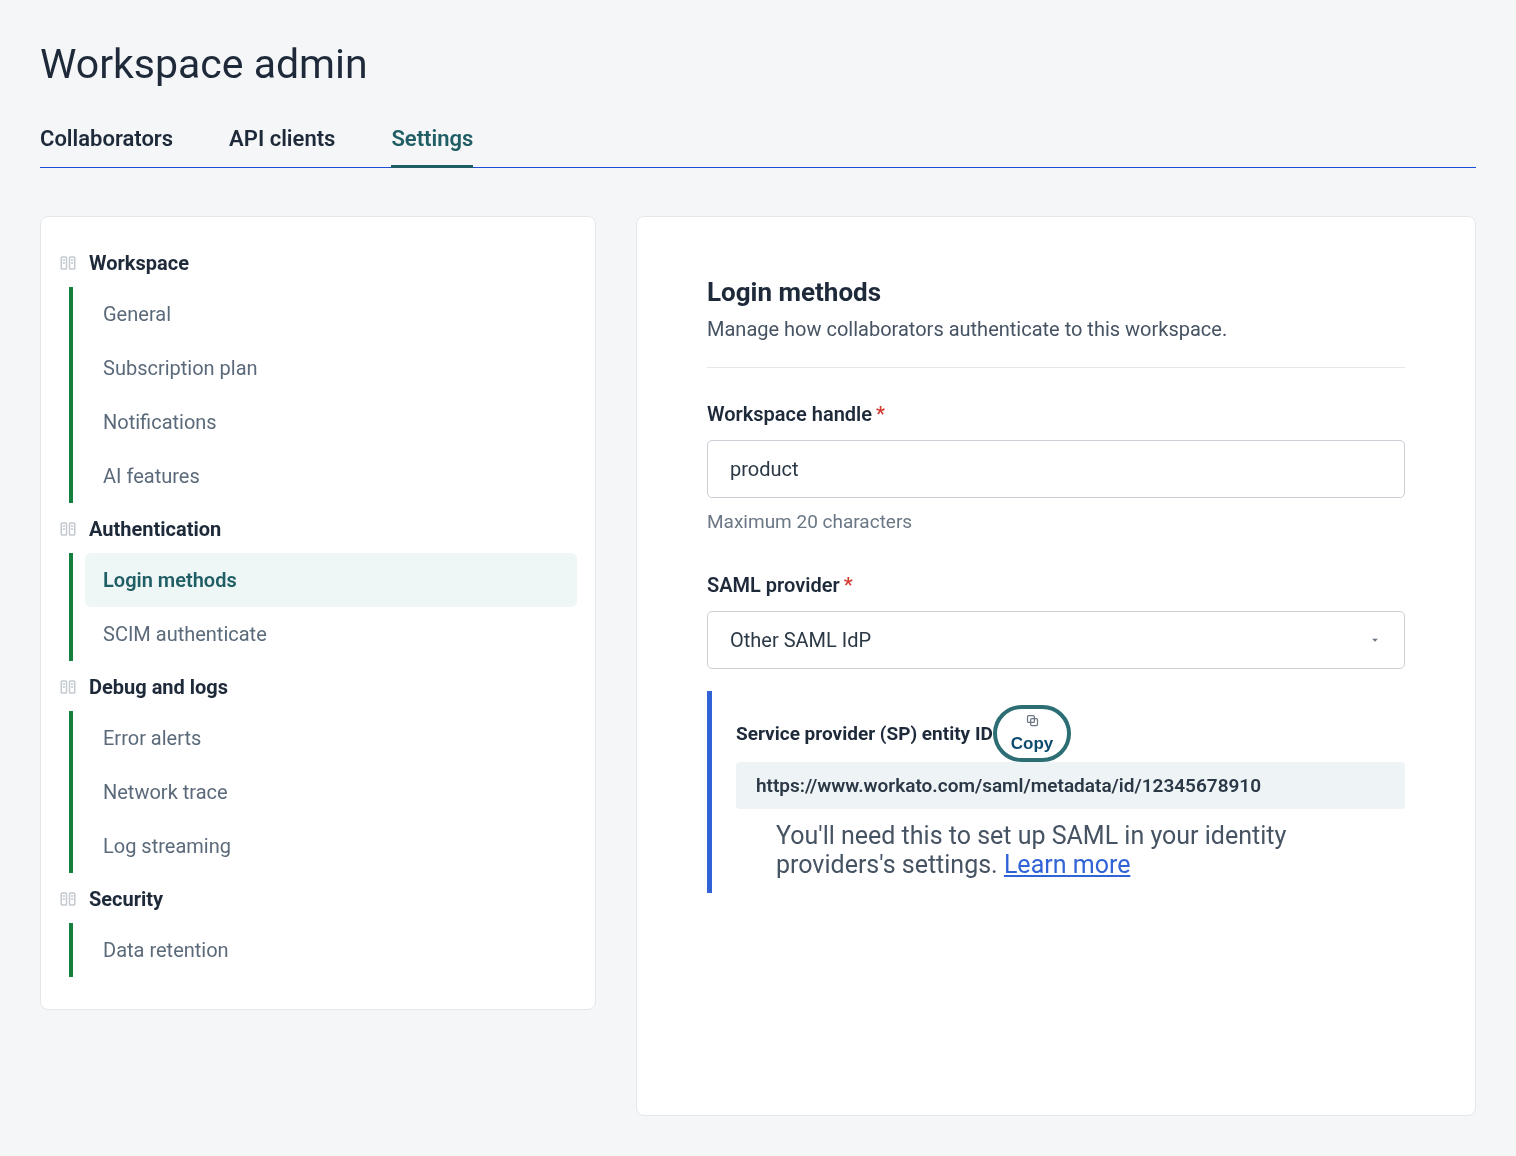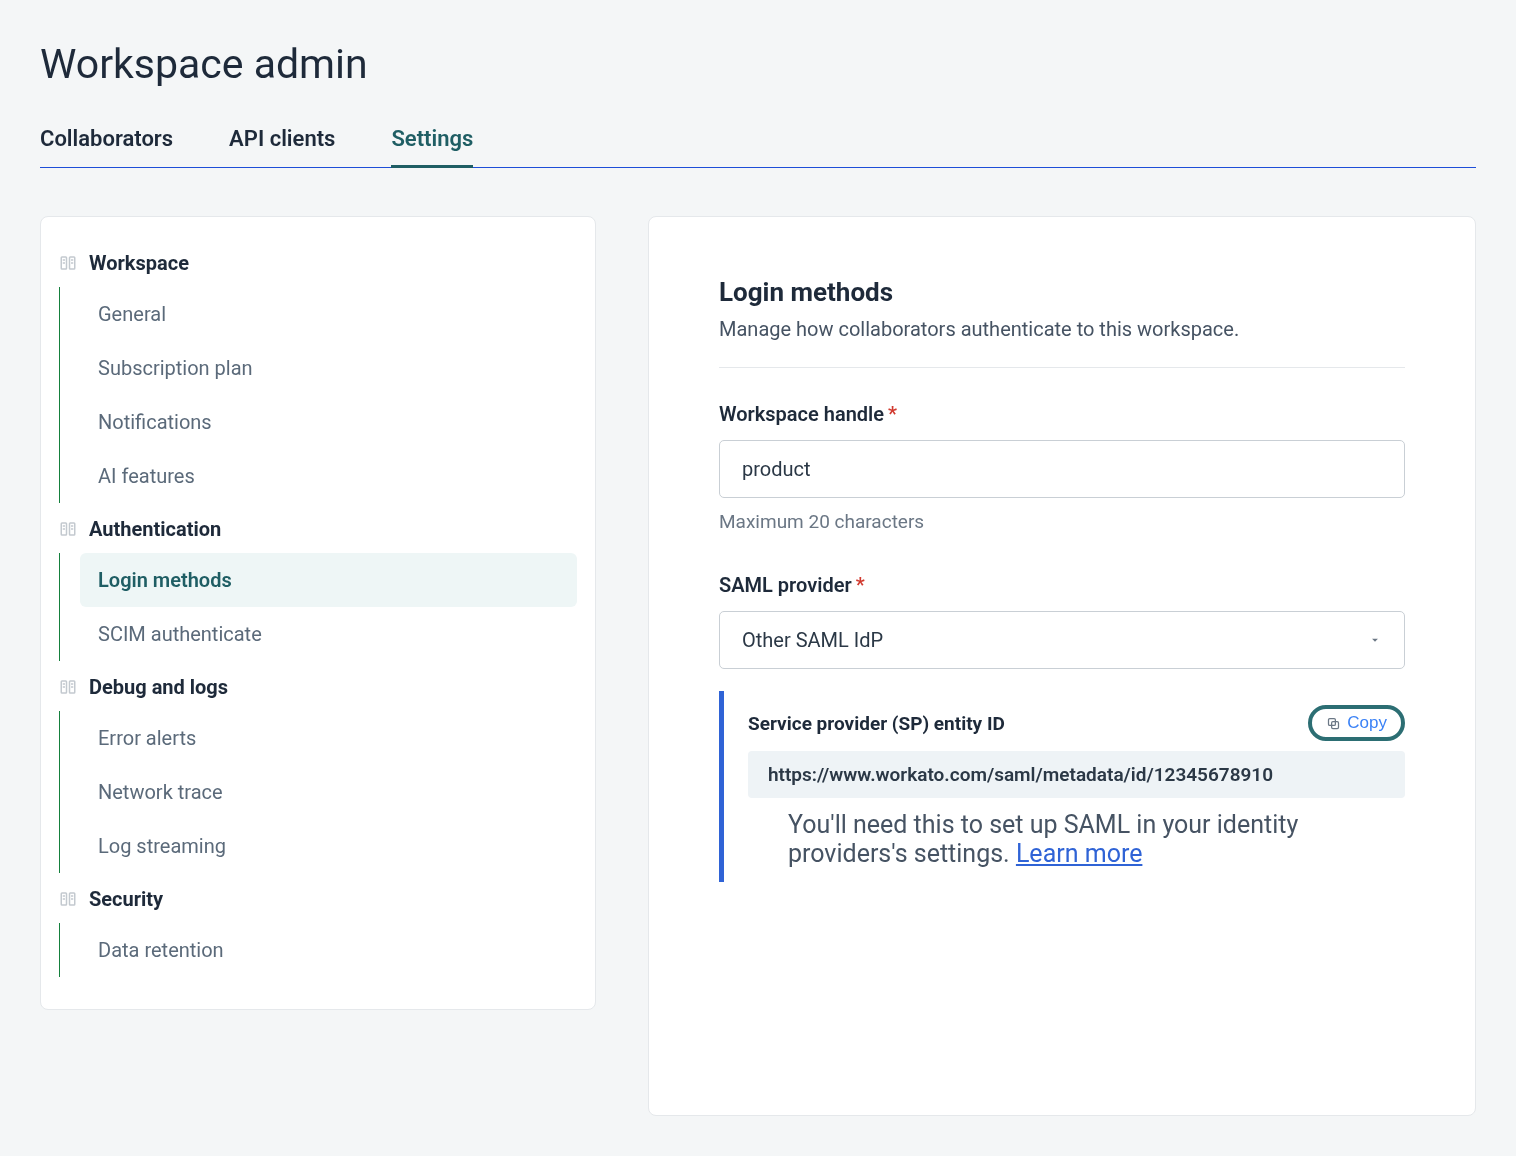--- a/index.html
+++ b/index.html
@@ -37,21 +37,21 @@
     cursor: pointer;
   }
   .tab.active {
     color: #1f5e64;
     border-bottom: 3px solid #1f5e64;
     margin-bottom: -1px;
   }
 
   .content {
     display: flex;
-    gap: 52px;
+    gap: 40px;
     margin-top: 48px;
     align-items: flex-start;
   }
 
   .sidebar {
     width: 556px;
     background: #fff;
     border: 1px solid #e5e8eb;
     border-radius: 8px;
     padding: 26px 18px 26px 18px;
@@ -70,22 +70,23 @@
     color: #c3c9cf;
     flex: 0 0 18px;
   }
   .side-group-header .label {
     font-size: 20px;
     font-weight: 700;
     color: #1e2a3a;
   }
 
   .side-children {
-    border-left: 1px solid #15803d;
-    padding-left: 20px;
+    margin-left: 10px;
+    border-left: 4px solid #15803d;
+    padding-left: 12px;
     display: flex;
     flex-direction: column;
   }
 
   .side-item {
     font-size: 20px;
     color: #5b6a7a;
     padding: 14px 18px;
     border-radius: 6px;
     cursor: pointer;
@@ -163,41 +164,40 @@
     margin-top: 12px;
   }
 
   .info-block {
     border-left: 5px solid #2f63d6;
     padding: 14px 0 14px 24px;
     margin-top: 22px;
   }
   .info-row {
     display: flex;
-    justify-content: space-between;
     align-items: center;
-    margin-bottom: 10px;
   }
   .info-title {
     font-size: 19px;
     font-weight: 700;
     color: #1e2a3a;
   }
   .copy-btn {
     display: inline-flex;
     align-items: center;
     gap: 6px;
     border: 4px solid #2c6e73;
     border-radius: 999px;
     padding: 4px 14px;
     font-size: 17px;
-    font-weight: 400;
-    color: #3b82f6;
+    font-weight: 700;
+    color: #0c4a6e;
     background: #fff;
     cursor: pointer;
+    flex-direction: column;
   }
   .copy-btn .icon { color: #6b7785; }
 
   .code-box {
     background: #eef3f6;
     border-radius: 4px;
     padding: 12px 20px;
     font-size: 19px;
     font-weight: 600;
     color: #2b3846;

